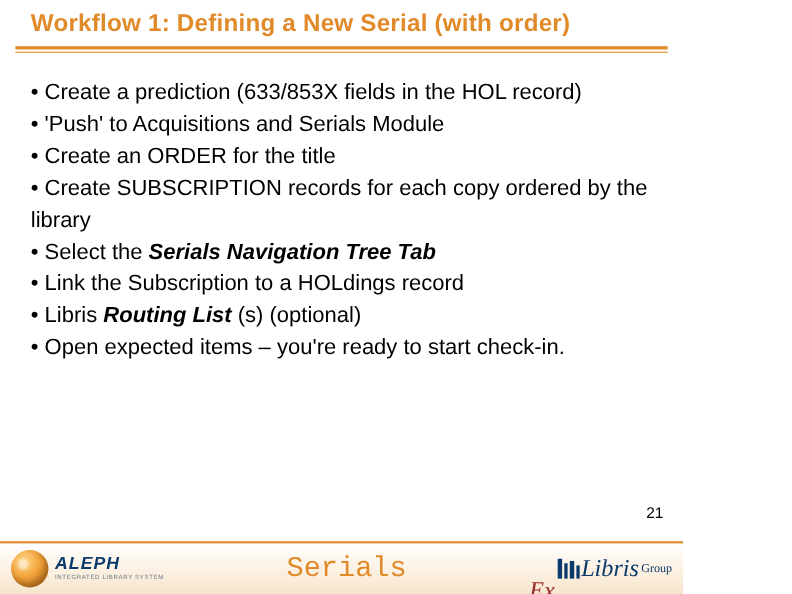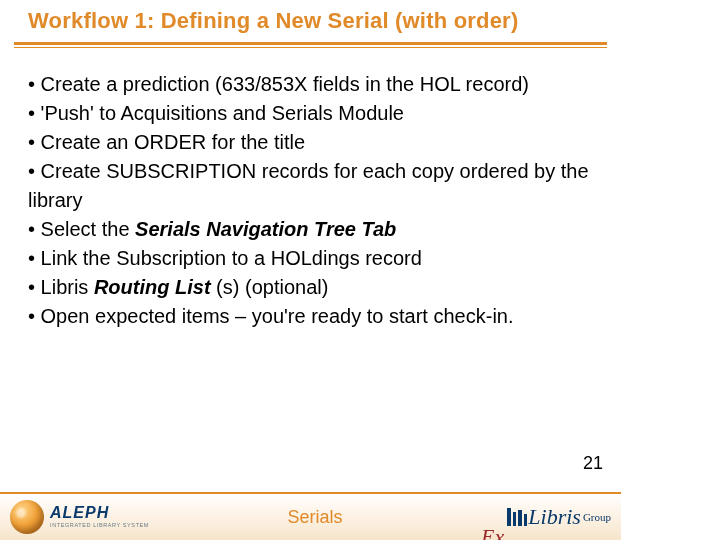--- a/index.html
+++ b/index.html
@@ -69,21 +69,21 @@
   .bold-italic {
     font-weight: bold;
     font-style: italic;
   }
 
   
   .pagenum {
     position: absolute;
     right: 18px;
     bottom: 66px;
-    font-size: 18px;
+    font-size: 14px;
     color: #000;
   }
 
   
   .footer {
     position: absolute;
     left: 0;
     right: 0;
     bottom: 0;
     height: 48px;
@@ -91,22 +91,22 @@
     background: linear-gradient(to bottom, #ffffff 0%, #fdf4e9 40%, #f6e5cc 100%);
     display: flex;
     align-items: center;
     justify-content: space-between;
     box-sizing: border-box;
     padding: 0 10px;
   }
 
   .footer .center-label {
     color: #e08a2a;
-    font-size: 18px;
-    font-family: Liberation Sans, sans-serif;
+    font-size: 26px;
+    font-family: Liberation Mono, monospace;
     flex: 1;
     text-align: center;
   }
 
   
   .logo-left {
     display: flex;
     align-items: center;
     gap: 6px;
   }

